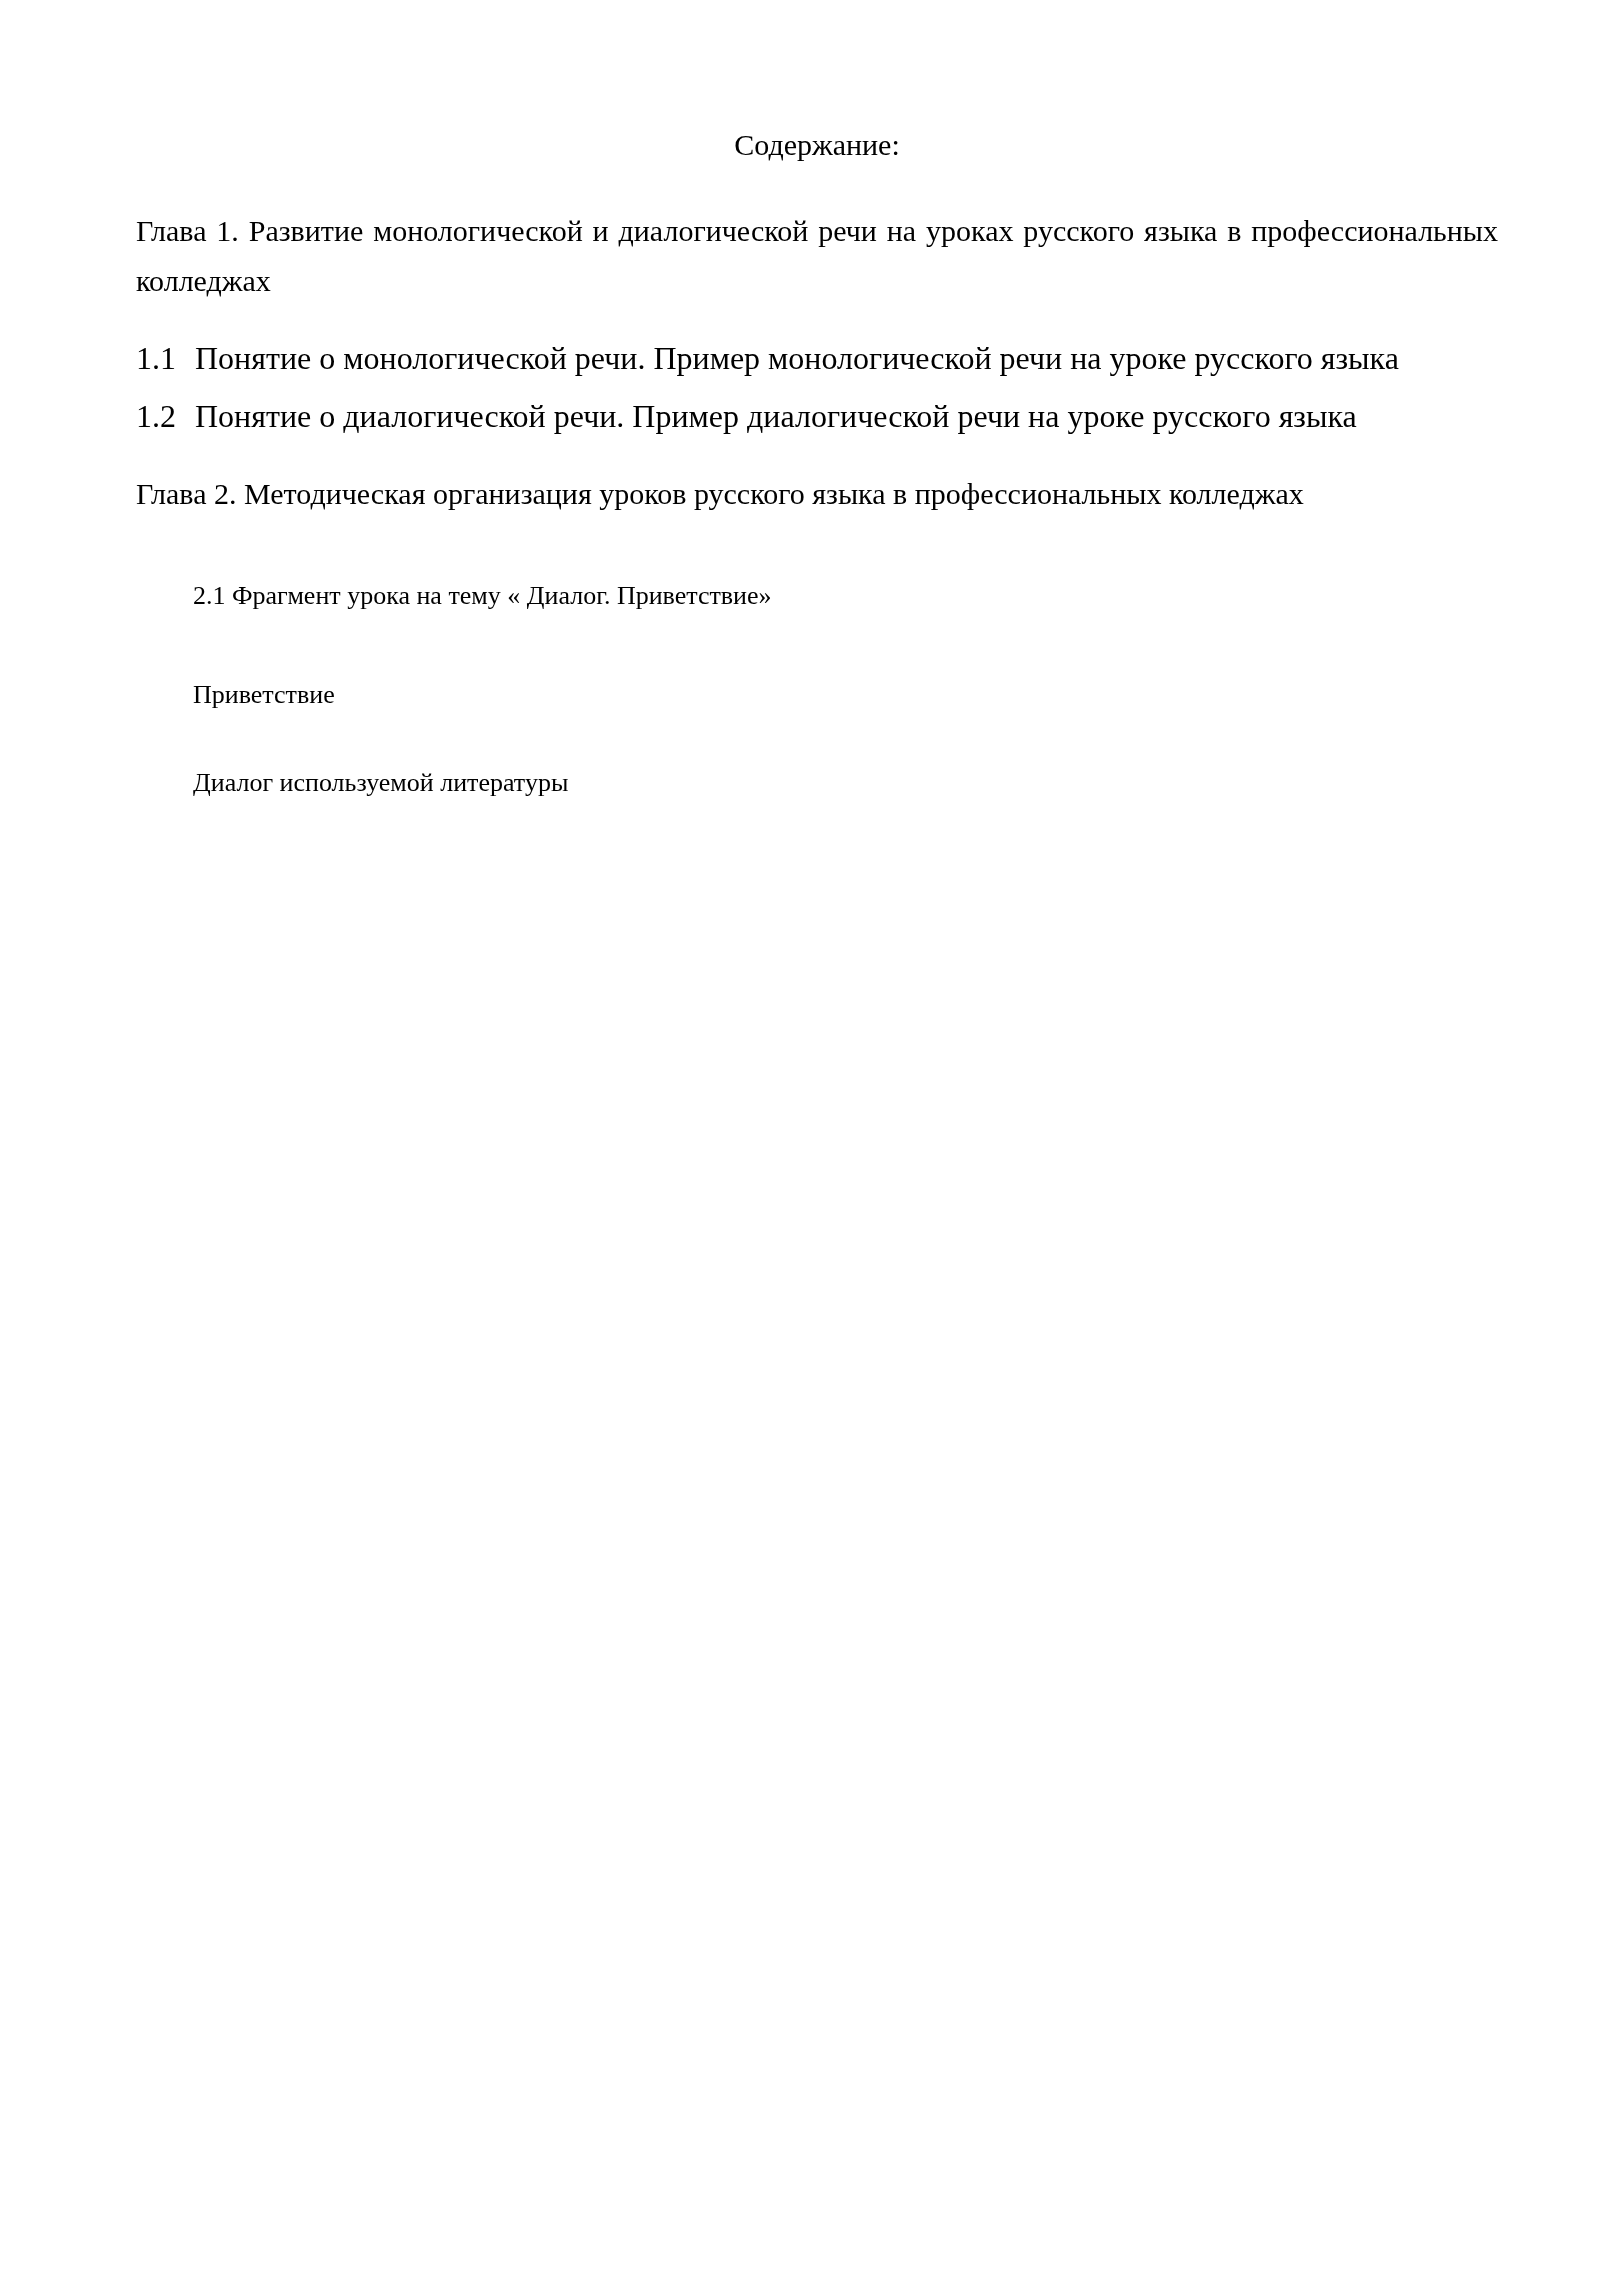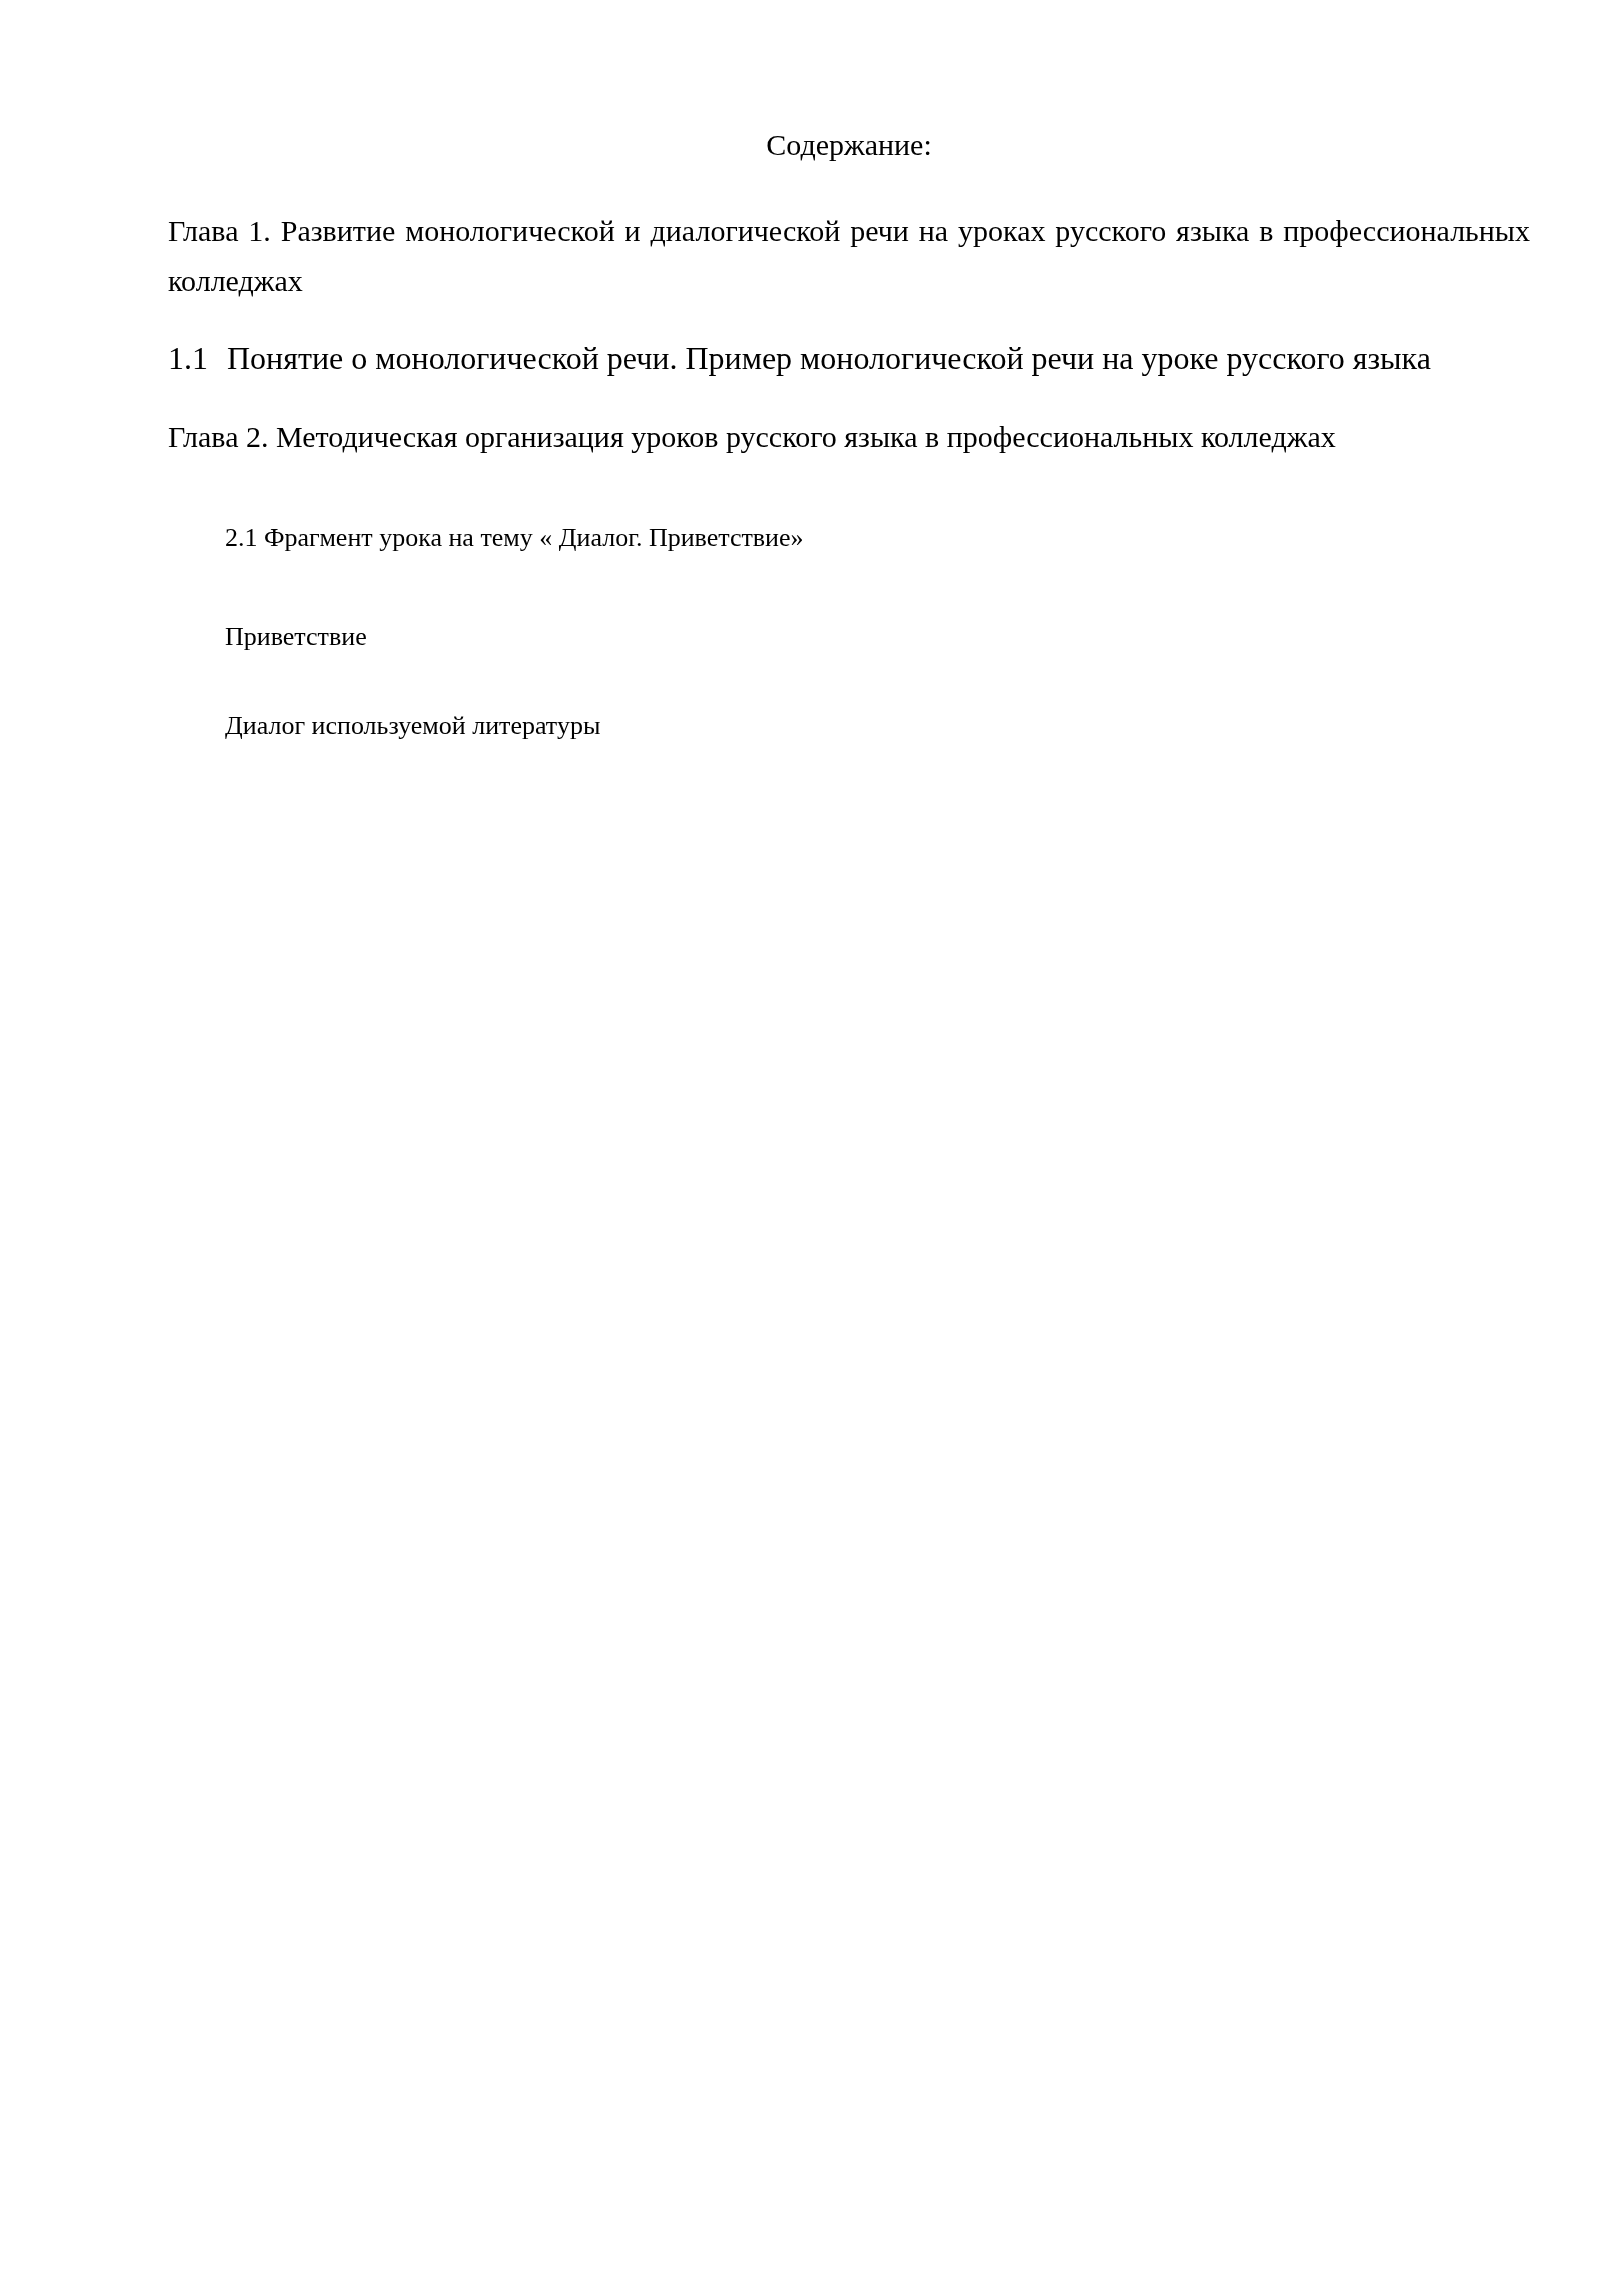--- a/index.html
+++ b/index.html
@@ -15,21 +15,21 @@
     position: relative;
     width: 1621px;
     height: 2293px;
     background: #ffffff;
     box-sizing: border-box;
     padding: 0;
     overflow: hidden;
   }
   #content {
     position: absolute;
-    left: 168px;
+    left: 136px;
     top: 127px;
     width: 1362px;
     font-family: Liberation Serif, serif;
   }
 
   .doc-title {
     text-align: center;
     font-size: 30px;
     line-height: 1.2;
     margin: 0 0 43px 0;
@@ -96,20 +96,24 @@
 
     <p class="para">Глава 1. Развитие монологической и диалогической речи на уроках русского языка в профессиональных колледжах</p>
 
     <div class="list-block">
 
       <div class="num-item">
         <span class="num">1.1</span>
         <span class="num-text">Понятие о монологической речи. Пример монологической речи на уроке русского языка</span>
       </div>
 
+      <div class="num-item">
+        <span class="num">1.2</span>
+        <span class="num-text no-justify">Понятие о диалогической речи. Пример диалогической речи на уроке русского языка</span>
+      </div>
 
 
     </div>
 
     <p class="para">Глава 2. Методическая организация уроков русского  языка в профессиональных колледжах</p>
 
     <div class="gap-sm"></div>
 
     <p class="indented">2.1 Фрагмент урока на тему « Диалог. Приветствие»</p>
 

